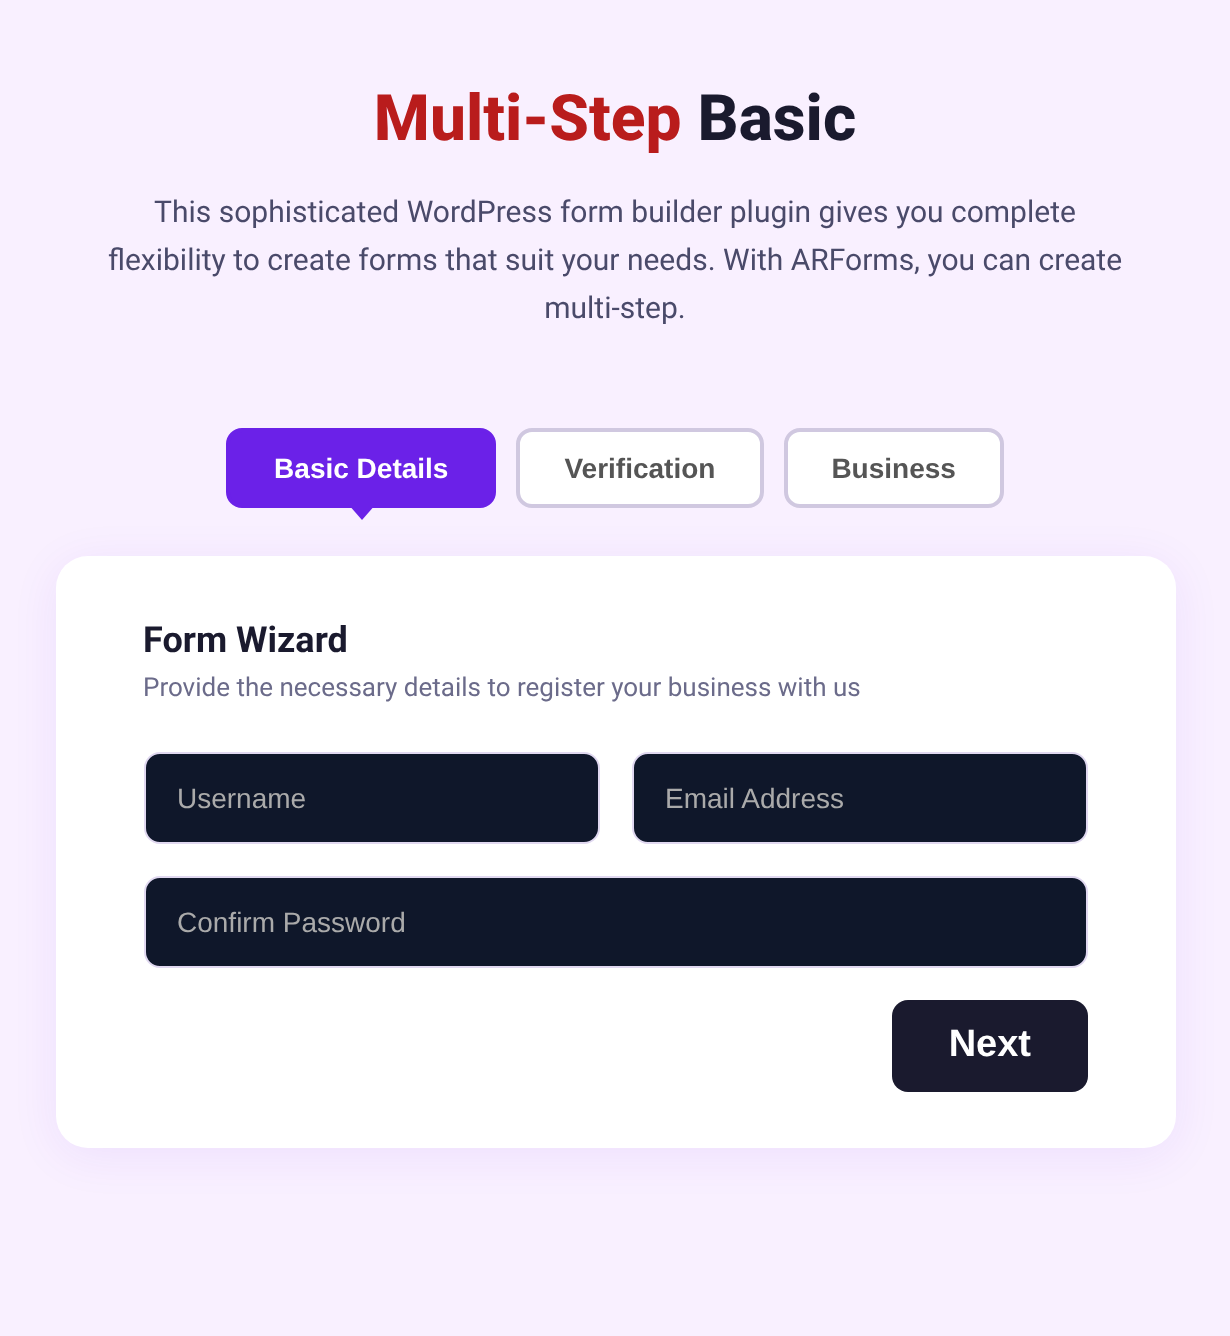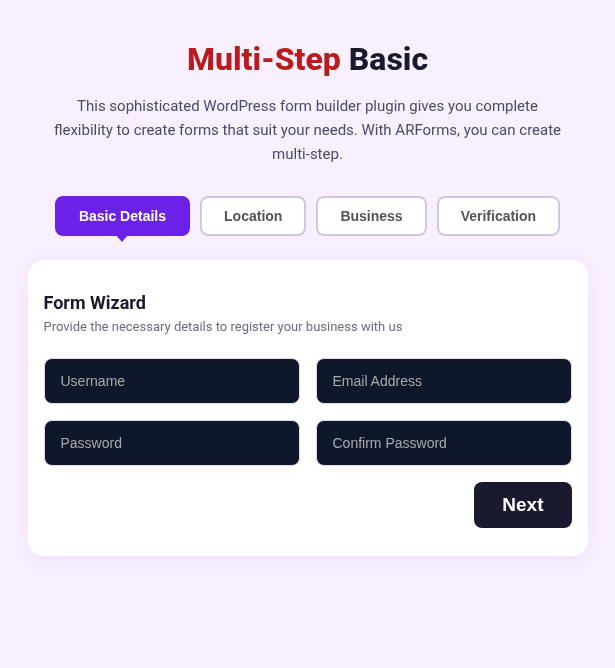--- a/index.html
+++ b/index.html
@@ -30,21 +30,21 @@
     .page-title .highlight {
       color: #b91c1c;
     }
 
     .page-description {
       font-size: 15px;
       color: #4a4a6a;
       text-align: center;
       line-height: 1.6;
       max-width: 520px;
-      margin-bottom: 30px;
+      margin-bottom: 48px;
     }
 
     .tab-nav {
       display: flex;
       gap: 10px;
       margin-bottom: 24px;
       flex-wrap: wrap;
       justify-content: space-between;
     }
 
@@ -75,21 +75,21 @@
       width: 0;
       height: 0;
       border-left: 7px solid transparent;
       border-right: 7px solid transparent;
       border-top: 8px solid #6b21e8;
     }
 
     .form-card {
       background: white;
       border-radius: 16px;
-      padding: 32px 16px 28px;
+      padding: 32px 44px 28px;
       width: 100%;
       max-width: 560px;
       box-shadow: 0 4px 24px rgba(107, 33, 232, 0.08);
     }
 
     .form-wizard-title {
       font-size: 18px;
       font-weight: 700;
       color: #1a1a2e;
       margin-bottom: 6px;
@@ -144,35 +144,33 @@
 <body>
 
 <h1 class="page-title">
   <span class="highlight">Multi-Step</span><span> Basic</span>
 </h1>
 
 <p class="page-description">This sophisticated WordPress form builder plugin gives you complete flexibility to create forms that suit your needs. With ARForms, you can create multi-step.</p>
 
 <nav class="tab-nav">
   <button class="tab-item active">Basic Details</button>
-  <button class="tab-item">Location</button>
+  <button class="tab-item">Verification</button>
   <button class="tab-item">Business</button>
-  <button class="tab-item">Verification</button>
 </nav>
 
 <div class="form-card">
   <h2 class="form-wizard-title">Form Wizard</h2>
   <p class="form-wizard-subtitle">Provide the necessary details to register your business with us</p>
 
   <div class="form-row">
     <input class="form-input" type="text" placeholder="Username" style="">
     <input class="form-input" type="email" placeholder="Email Address" style="">
   </div>
 
   <div class="form-row">
-    <input class="form-input" type="password" placeholder="Password" style="">
     <input class="form-input" type="password" placeholder="Confirm Password" style="">
   </div>
 
   <div class="form-actions">
     <button class="next-button">Next</button>
   </div>
 </div>
 
 </body></html>

